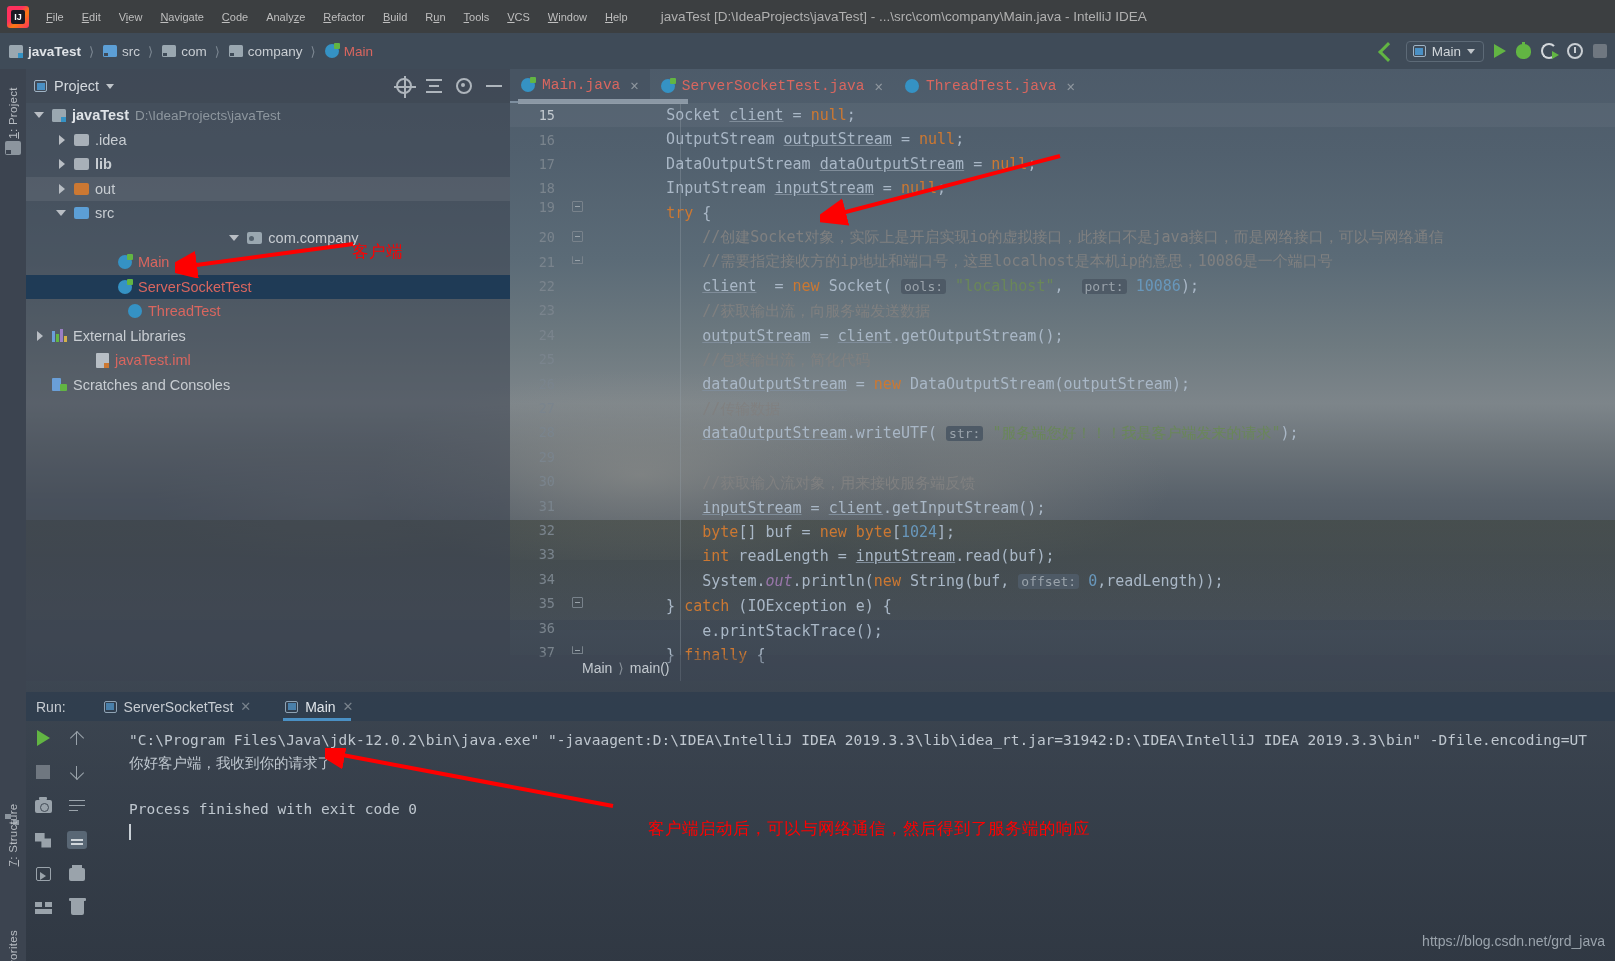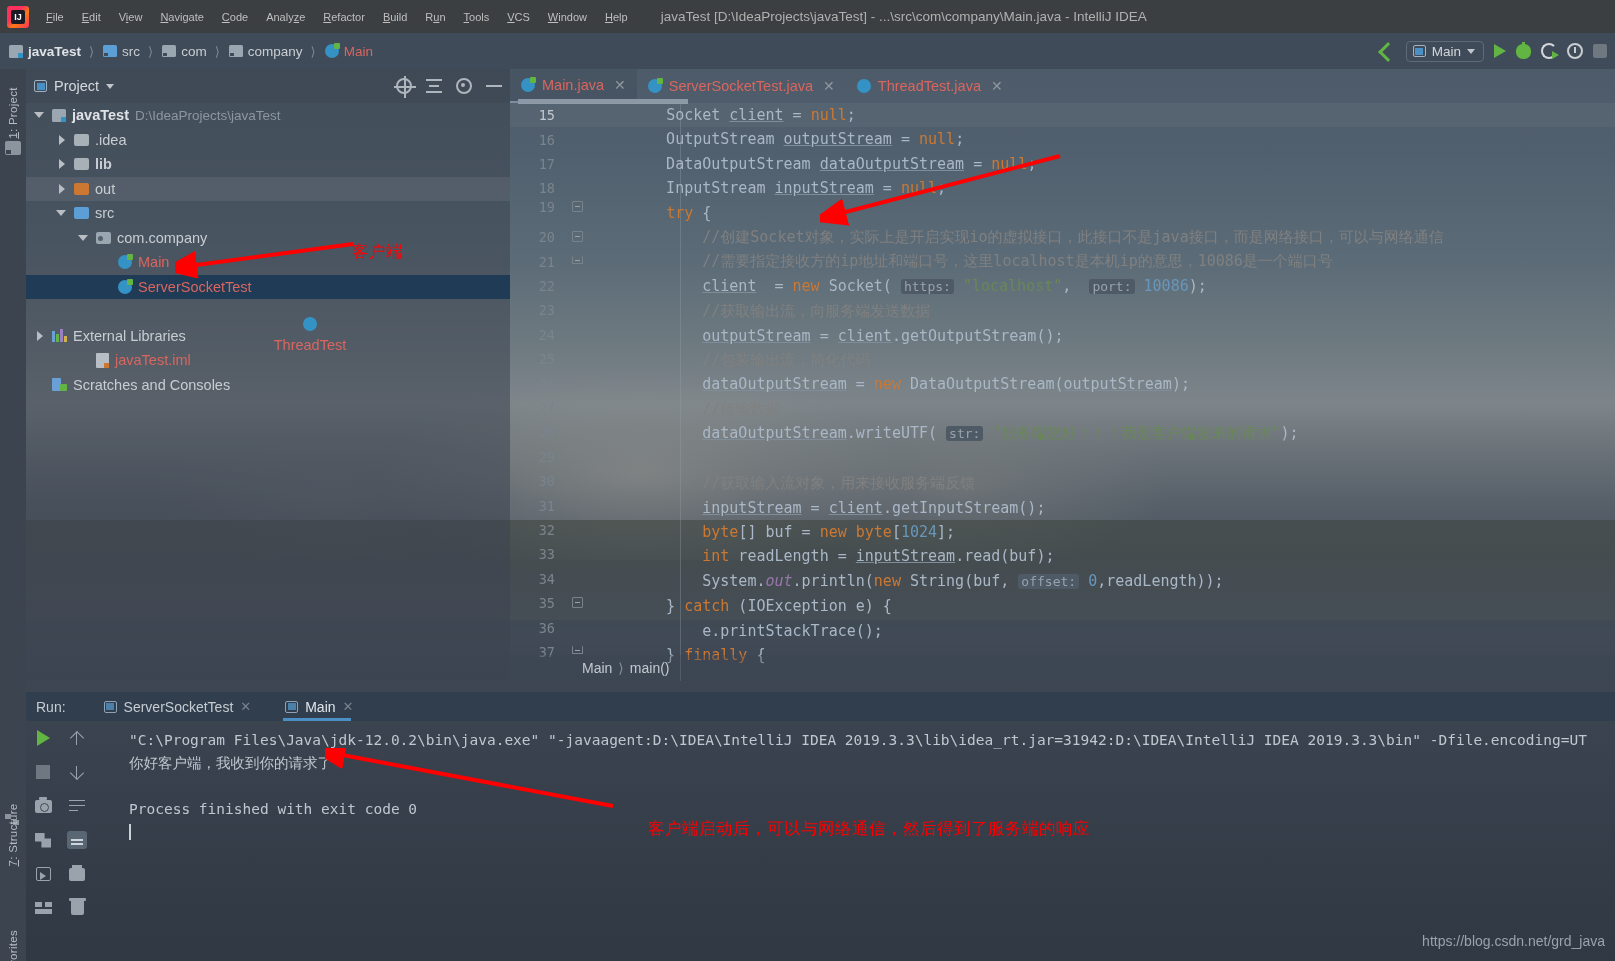--- a/index.html
+++ b/index.html
@@ -192,21 +192,21 @@
   .lib-ic i:nth-child(1){left:0;height:11px;background:#6a9fd8;}
   .lib-ic i:nth-child(2){left:4px;height:8px;background:#62b543;}
   .lib-ic i:nth-child(3){left:8px;height:13px;background:#9b7fc4;}
   .lib-ic i:nth-child(4){left:12px;height:6px;background:#d4b24a;}
   .scratch-ic{width:15px;height:13px;position:relative;flex:none;}
   .scratch-ic::before{content:"";position:absolute;left:0;top:0;width:9px;height:13px;background:#6a9fd8;border-radius:1px;}
   .scratch-ic::after{content:"";position:absolute;right:0;bottom:0;width:7px;height:7px;background:#62b543;border-radius:1px;}
 
   
   #editor-area{ position:absolute; left:510px; top:69px; width:1105px; height:612px; }
-  #tabs{ height:34px; display:flex; align-items:flex-end; }
+  #tabs{ height:34px; display:flex; align-items:flex-end;font-family:Liberation Mono, monospace; }
   .etab{
     height:34px; display:flex; align-items:center; gap:7px; padding:0 11px;
     font-size:14.5px; color:#d9665f; position:relative; white-space:nowrap;
   }
   .etab.active{ background:rgba(70,82,96,.75); border-bottom:2px solid #7d8e9e;}
   .etab .x{ color:#8f979f; font-size:14px; margin-left:3px;}
   #code-wrap{ position:relative; height:578px; }
   #gutter{
     position:absolute; left:0; top:0; width:120px; height:578px;
   }
@@ -435,36 +435,36 @@
         <div class="tree-row hov" style="padding-left: 30px;">
           <span class="twisty closed"></span>
           <span class="folder-y orange"></span>
           <span class="tname">out</span>
         </div>
         <div class="tree-row" style="padding-left: 30px;">
           <span class="twisty open"></span>
           <span class="folder-y blue"></span>
           <span class="tname">src</span>
         </div>
-        <div class="tree-row" style="padding-left: 52px;">
+        <div class="tree-row" style="padding-left: 52px; justify-content: center;">
           <span class="twisty open"></span>
           <span class="folder-y src-pkg"></span>
           <span class="tname">com.company</span>
         </div>
         <div class="tree-row" style="padding-left: 74px;">
           <span class="twisty none"></span>
           <span class="class-ic"></span>
           <span class="tname red">Main</span>
         </div>
         <div class="tree-row sel" style="padding-left: 74px;">
           <span class="twisty none"></span>
           <span class="class-ic"></span>
           <span class="tname red">ServerSocketTest</span>
         </div>
-        <div class="tree-row" style="padding-left: 84px; flex-direction: column;">
+        <div class="tree-row" style="padding-left: 84px;">
           <span class="twisty none"></span>
           <span class="class-ic plain"></span>
           <span class="tname red">ThreadTest</span>
         </div>
         <div class="tree-row" style="padding-left: 8px;">
           <span class="twisty closed"></span>
           <span class="lib-ic">
             <i></i>
             <i></i>
             <i></i>
@@ -584,21 +584,21 @@
           </div>
         </div>
       <div id="vline"></div>
       <div id="code">    <span>Socket</span> <span class="under">client</span> = <span class="kw">null</span>;
     OutputStream <span class="under">outputStream</span> = <span class="kw">null</span>;
     DataOutputStream <span class="under">dataOutputStream</span> = <span class="kw">null</span>;
     InputStream <span class="under">inputStream</span> = <span class="kw">null</span>;
     <span class="kw">try</span> {
         <span class="cmt">//创建Socket对象，实际上是开启实现io的虚拟接口，此接口不是java接口，而是网络接口，可以与网络通信</span>
         <span class="cmt">//需要指定接收方的ip地址和端口号，这里localhost是本机ip的意思，10086是一个端口号</span>
-        <span class="under">client</span>  = <span class="kw">new</span> Socket( <span class="hint">https:</span> <span class="str">"localhost"</span>,  <span class="hint">port:</span> <span class="num-lit">10086</span>);
+        <span class="under">client</span>  = <span class="kw">new</span> Socket( <span class="hint">ools:</span> <span class="str">"localhost"</span>,  <span class="hint">port:</span> <span class="num-lit">10086</span>);
         <span class="cmt">//获取输出流，向服务端发送数据</span>
         <span class="under">outputStream</span> = <span class="under">client</span>.getOutputStream();
         <span class="cmt">//包装输出流，简化代码</span>
         <span class="under">dataOutputStream</span> = <span class="kw">new</span> DataOutputStream(<span class="under">outputStream</span>);
         <span class="cmt">//传输数据</span>
         <span class="under">dataOutputStream</span>.writeUTF( <span class="hint">str:</span> <span class="str">"服务端您好！！！我是客户端发来的请求"</span>);
 
         <span class="cmt">//获取输入流对象，用来接收服务端反馈</span>
         <span class="under">inputStream</span> = <span class="under">client</span>.getInputStream();
         <span class="kw">byte</span>[] buf = <span class="kw">new</span> <span class="kw">byte</span>[<span class="num-lit">1024</span>];

